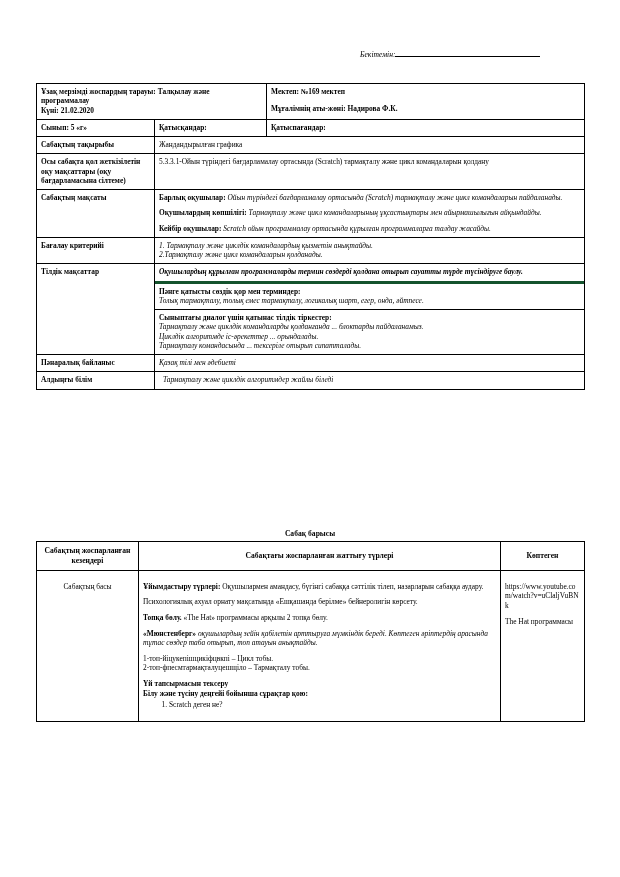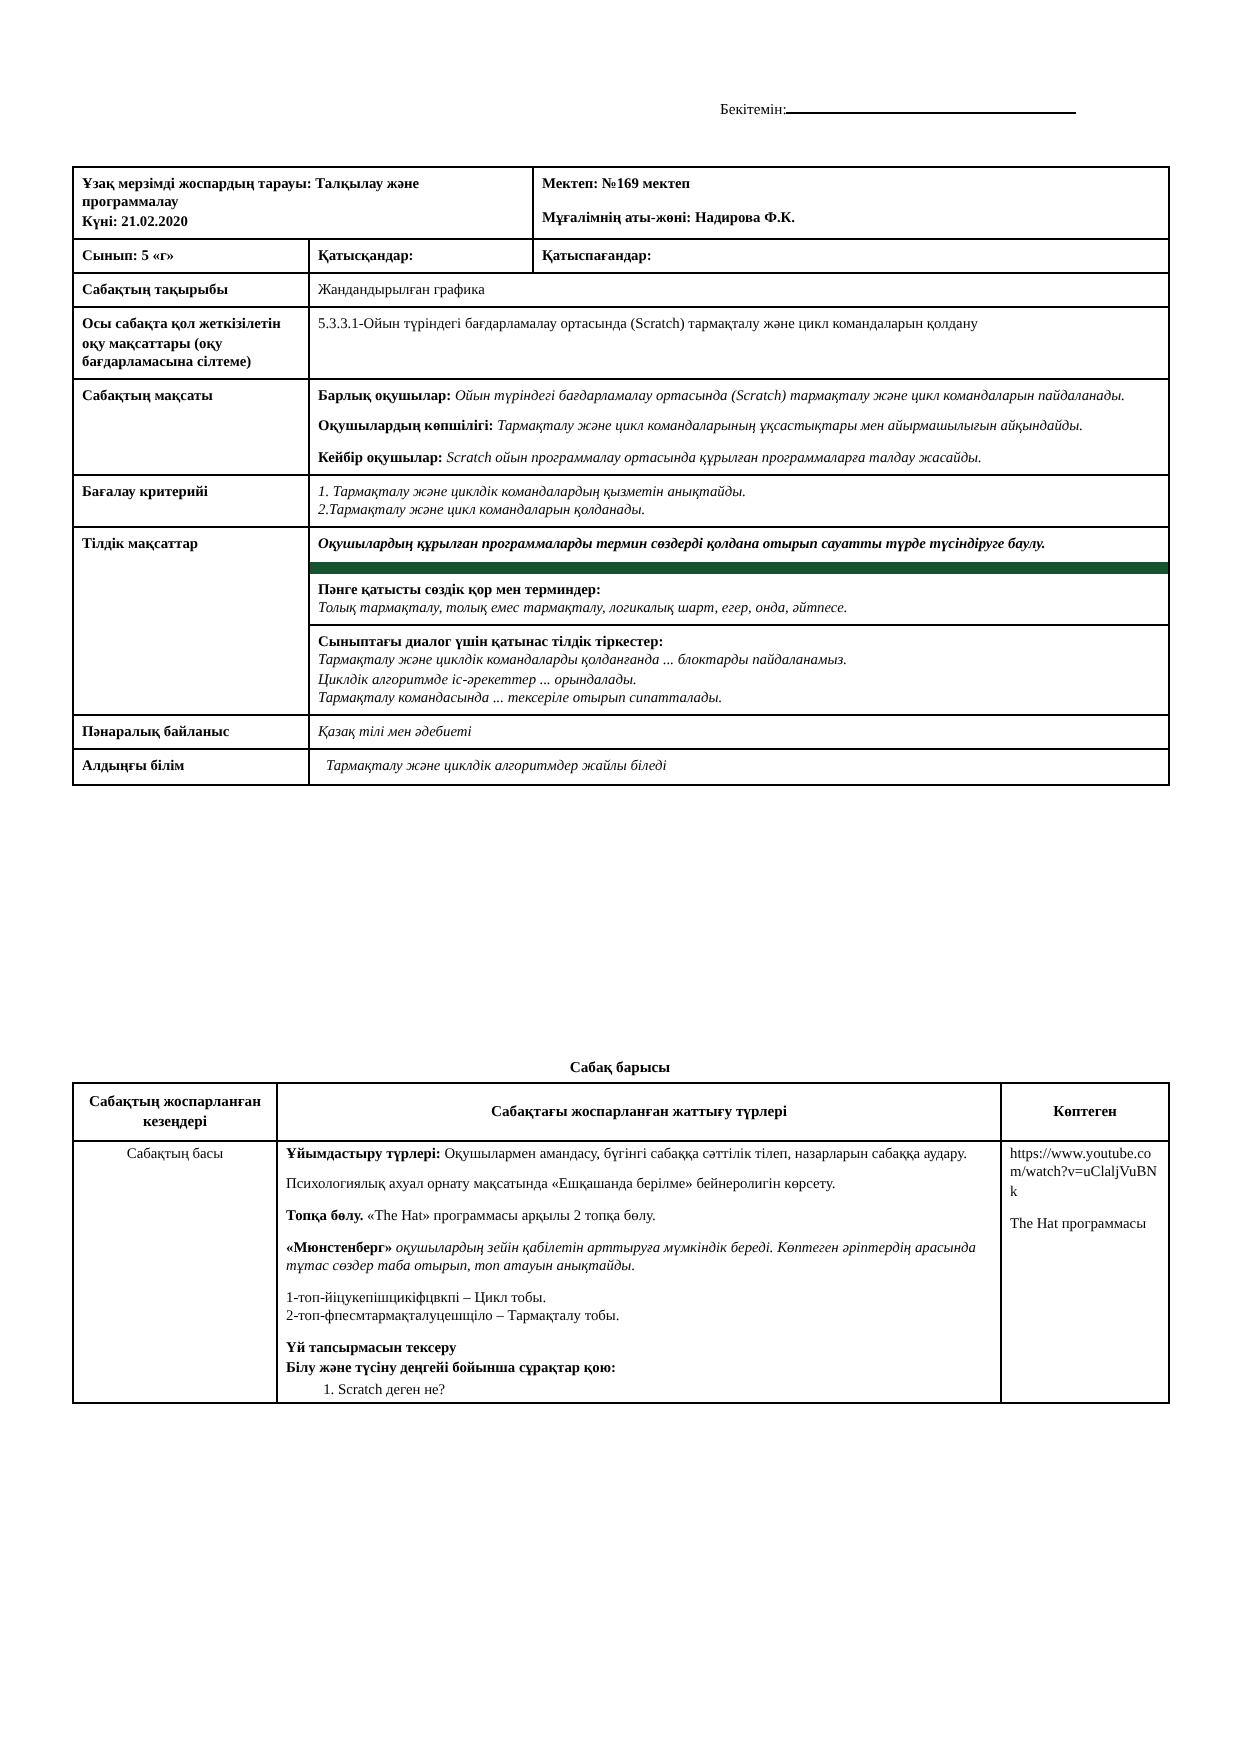--- a/index.html
+++ b/index.html
@@ -22,20 +22,21 @@
     padding: 0;
     box-sizing: border-box;
   }
   .approve-line {
     position: absolute;
     top: 48px;
     left: 360px;
     font-size: 7.6px;
     font-family: "Liberation Serif", serif;
     white-space: nowrap;
+    font-style: italic;
   }
   .approve-line .rule {
     display: inline-block;
     border-bottom: 1px solid #000;
     width: 145px;
     height: 8px;
     vertical-align: baseline;
   }
   table {
     border-collapse: collapse;
@@ -69,21 +70,21 @@
     font-weight: bold;
     font-size: 7.6px;
     margin-bottom: 3px;
   }
   .t2 {
     width: 548px;
   }
   .t2 td, .t2 th {
     border: 1px solid #000;
     vertical-align: top;
-    padding: 1px 4px;
+    padding: 11px 4px;
     line-height: 1.3;
   }
   .t2 th {
     text-align: center;
     font-weight: bold;
     vertical-align: middle;
     font-size: 7.6px;
     padding: 4px 3px;
   }
   .cellmid { vertical-align: middle; }
@@ -155,21 +156,21 @@
         <td class="lbl">Бағалау критерийі</td>
         <td colspan="2">
           <div class="ital">1. Тармақталу және циклдік командалардың қызметін анықтайды.</div>
           <div class="ital">2.Тармақталу және цикл командаларын қолданады.</div>
         </td>
       </tr>
       <tr>
         <td class="lbl">Тілдік мақсаттар</td>
         <td colspan="2" style="padding:0">
           <div style="padding:3px 4px 4px 4px;" class="bi">Оқушылардың құрылған программаларды термин сөздерді қолдана отырып сауатты түрде түсіндіруге баулу.</div>
-          <div style="border-top:6px solid #14532d;padding:3px 4px 4px 4px;">
+          <div style="border-top:3px solid #14532d;padding:3px 4px 4px 4px;">
             <div class="lbl">Пәнге қатысты сөздік қор мен терминдер:</div>
             <div class="ital">Толық тармақталу, толық емес тармақталу, логикалық шарт, егер, онда, әйтпесе.</div>
           </div>
           <div style="border-top:1px solid #000;padding:3px 4px 4px 4px;">
             <div class="lbl">Сыныптағы диалог үшін қатынас тілдік тіркестер:</div>
             <div class="ital">Тармақталу және циклдік командаларды қолданғанда ... блоктарды пайдаланамыз.</div>
             <div class="ital">Циклдік алгоритмде іс-әрекеттер ... орындалады.</div>
             <div class="ital">Тармақталу командасында ... тексеріле отырып сипатталады.</div>
           </div>
         </td>

